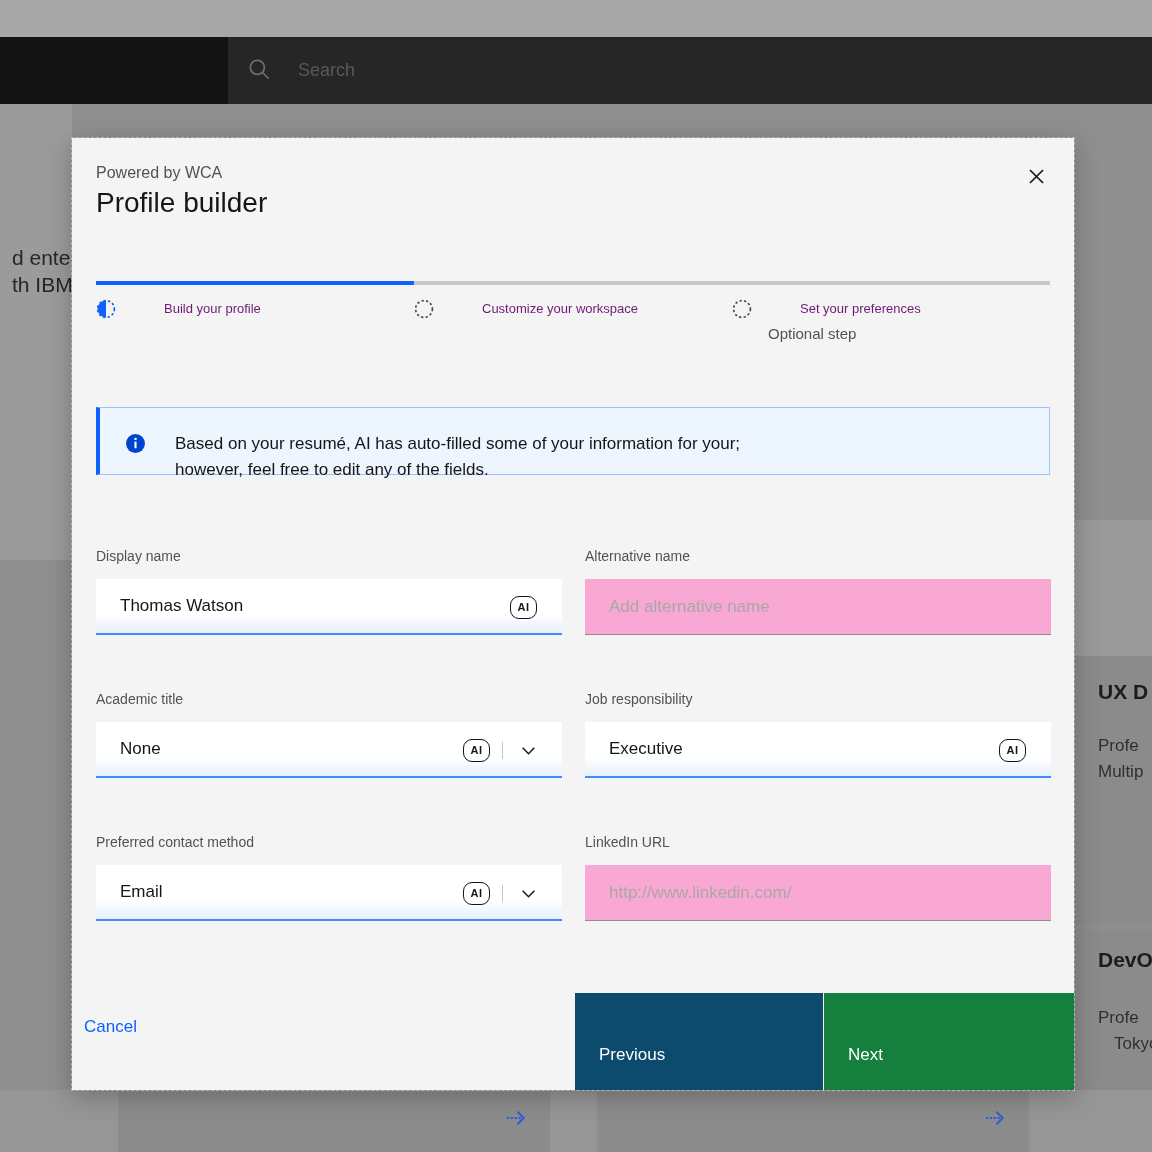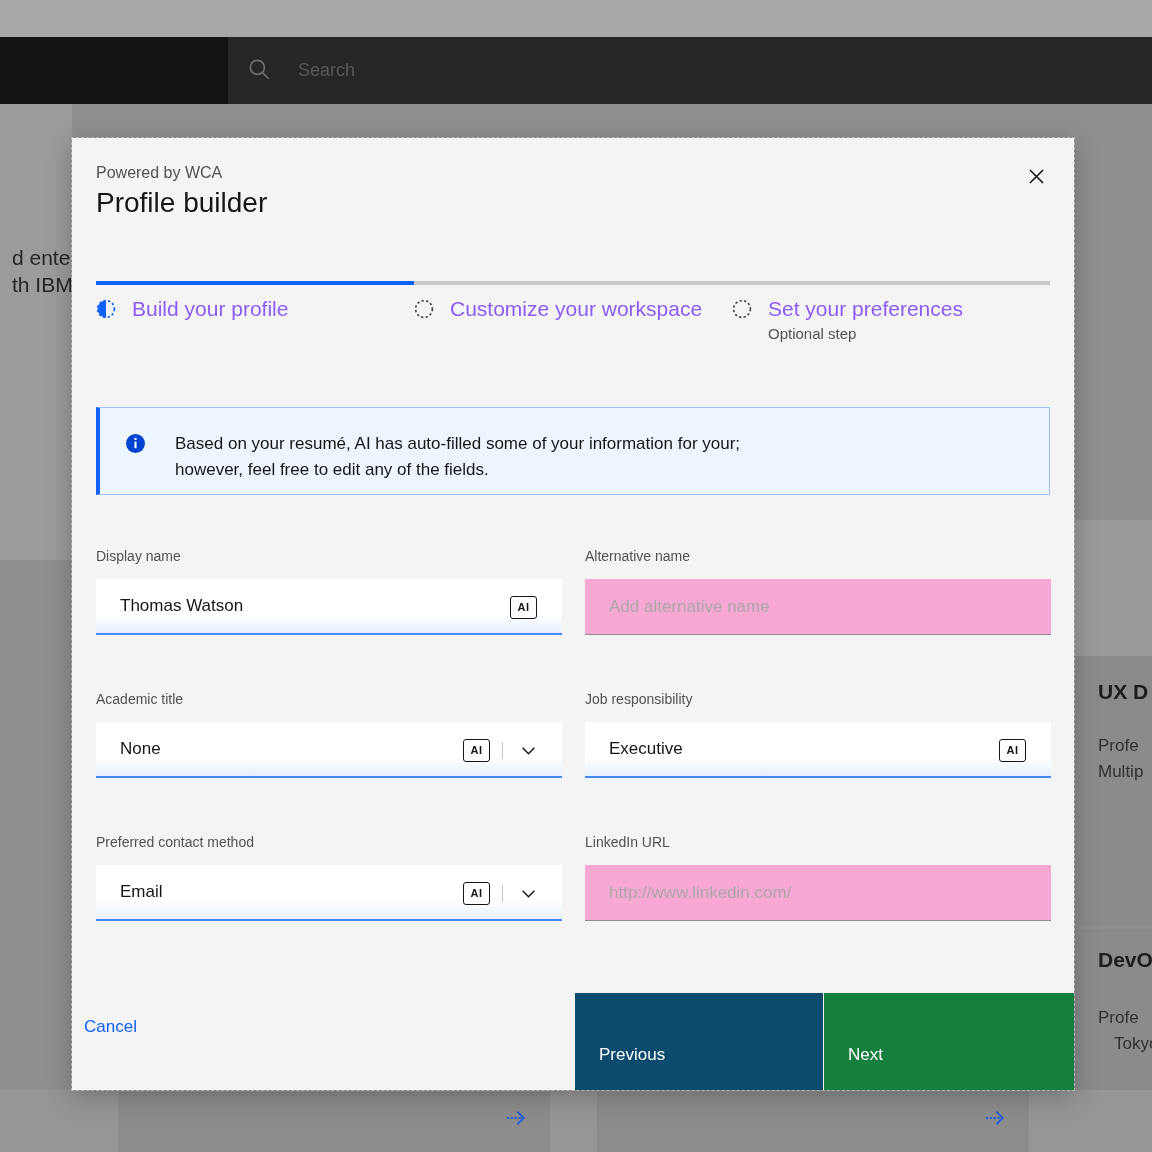--- a/index.html
+++ b/index.html
@@ -34,42 +34,42 @@
   .eyebrow { left:24px; top:26px; font-size:16px; color:#525252; }
   .m-title { left:24px; top:48px; font-size:28px; line-height:34px; color:#161616; font-weight:400; }
   .close-btn { right:22px; top:24px; width:32px; height:32px; display:flex; align-items:center;
                justify-content:center; cursor:pointer; background:transparent; border:0; }
 
   .prog-track { left:24px; top:143px; width:954px; height:4px; background:#c9c9c9; }
   .prog-fill { position:absolute; left:0; top:0; width:318px; height:4px; background:#0f62fe; }
 
   .step { top:160px; display:flex; align-items:flex-start; gap:16px; cursor:pointer; }
   .s1 { left:24px; } .s2 { left:342px; } .s3 { left:660px; }
-  .step .lbl { font-size:21px; color:#8b5cf6; line-height:22px; }
+  .step .lbl { font-size:13px; color:#701a75; line-height:22px;margin-left:32px; }
   .step .sub { font-size:15px; color:#525252; margin-top:5px; }
   .step svg { margin-top:1px; }
 
-  .banner { left:24px; top:269px; width:954px; height:88px; background:#edf5ff;
+  .banner { left:24px; top:269px; width:954px; height:68px; background:#edf5ff;
             border:1px solid rgba(15,98,254,.35); border-left:4px solid #0f62fe; }
   .banner .note-icon { position:absolute; left:25px; top:25px; }
   .banner .note-text { position:absolute; left:75px; top:23px; width:780px;
                        font-size:17px; line-height:26px; color:#161616; }
 
   .fgroup { width:466px; }
   .flabel { font-size:14px; color:#525252; line-height:18px; }
   .fbox { position:relative; margin-top:14px; height:56px; background:#f9a8d4;
           border-bottom:1px solid #8d8d8d; cursor:text; }
   .fbox.ai { background:linear-gradient(to bottom,#ffffff 0%,#ffffff 66%,#e6f0fe 100%);
              border-bottom:2px solid #4589ff; }
   .fbox input { width:100%; height:100%; border:0; background:transparent; outline:none;
                 padding:0 110px 0 24px; font-family:"Liberation Sans","DejaVu Sans",sans-serif;
                 font-size:17px; color:#161616; }
   .fbox input::placeholder { color:#a8a8a8; opacity:1; }
   .ai-badge { position:absolute; top:17px; width:27px; height:23px; border:1px solid #161616;
-              border-radius:3px; font-size:11px; font-weight:bold; letter-spacing:.5px;
+              border-radius:9px; font-size:11px; font-weight:bold; letter-spacing:.5px;
               color:#161616; text-align:center; line-height:21px; }
   .pos-end { right:25px; } .pos-mid { right:72px; }
   .f-divider { position:absolute; right:59px; top:20px; width:1px; height:17px; background:#c6c6c6; }
   .f-chevron { position:absolute; right:25px; top:20px; cursor:pointer; }
 
   .cancel-link { left:12px; top:879px; font-size:17px; color:#0f62fe; background:none;
                  border:0; cursor:pointer; font-family:inherit; }
   .mbtn { top:855px; height:97px; border:0; cursor:pointer; text-align:left;
           font-family:inherit; font-size:17px; color:#ffffff; padding:26px 0 0 24px;
           display:block; position:absolute; }

